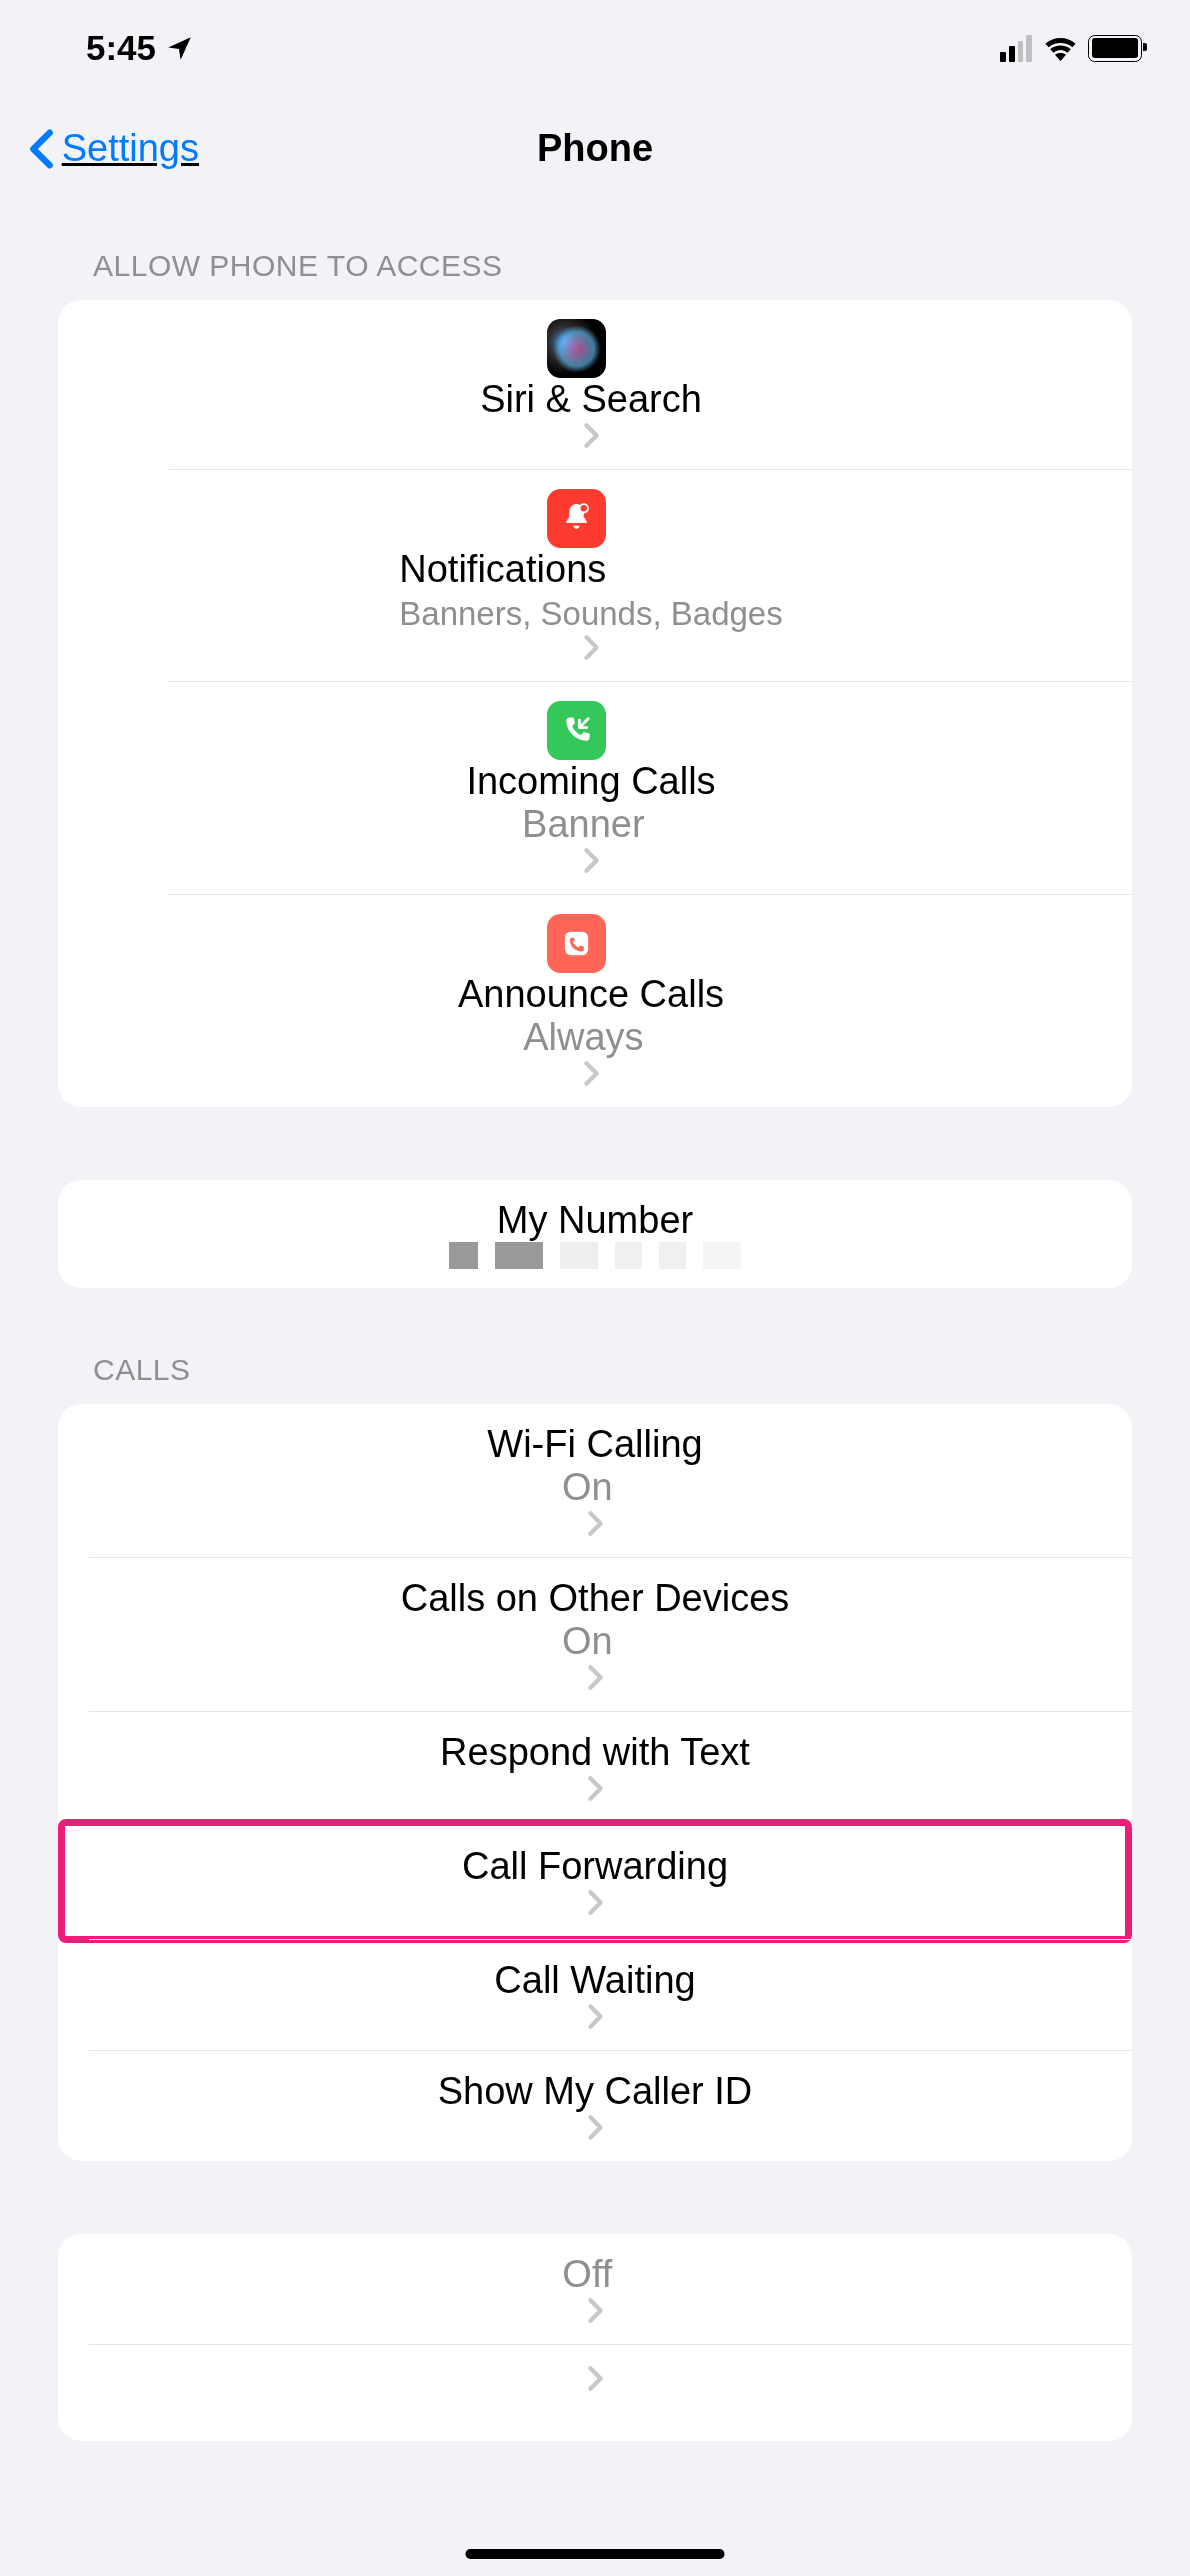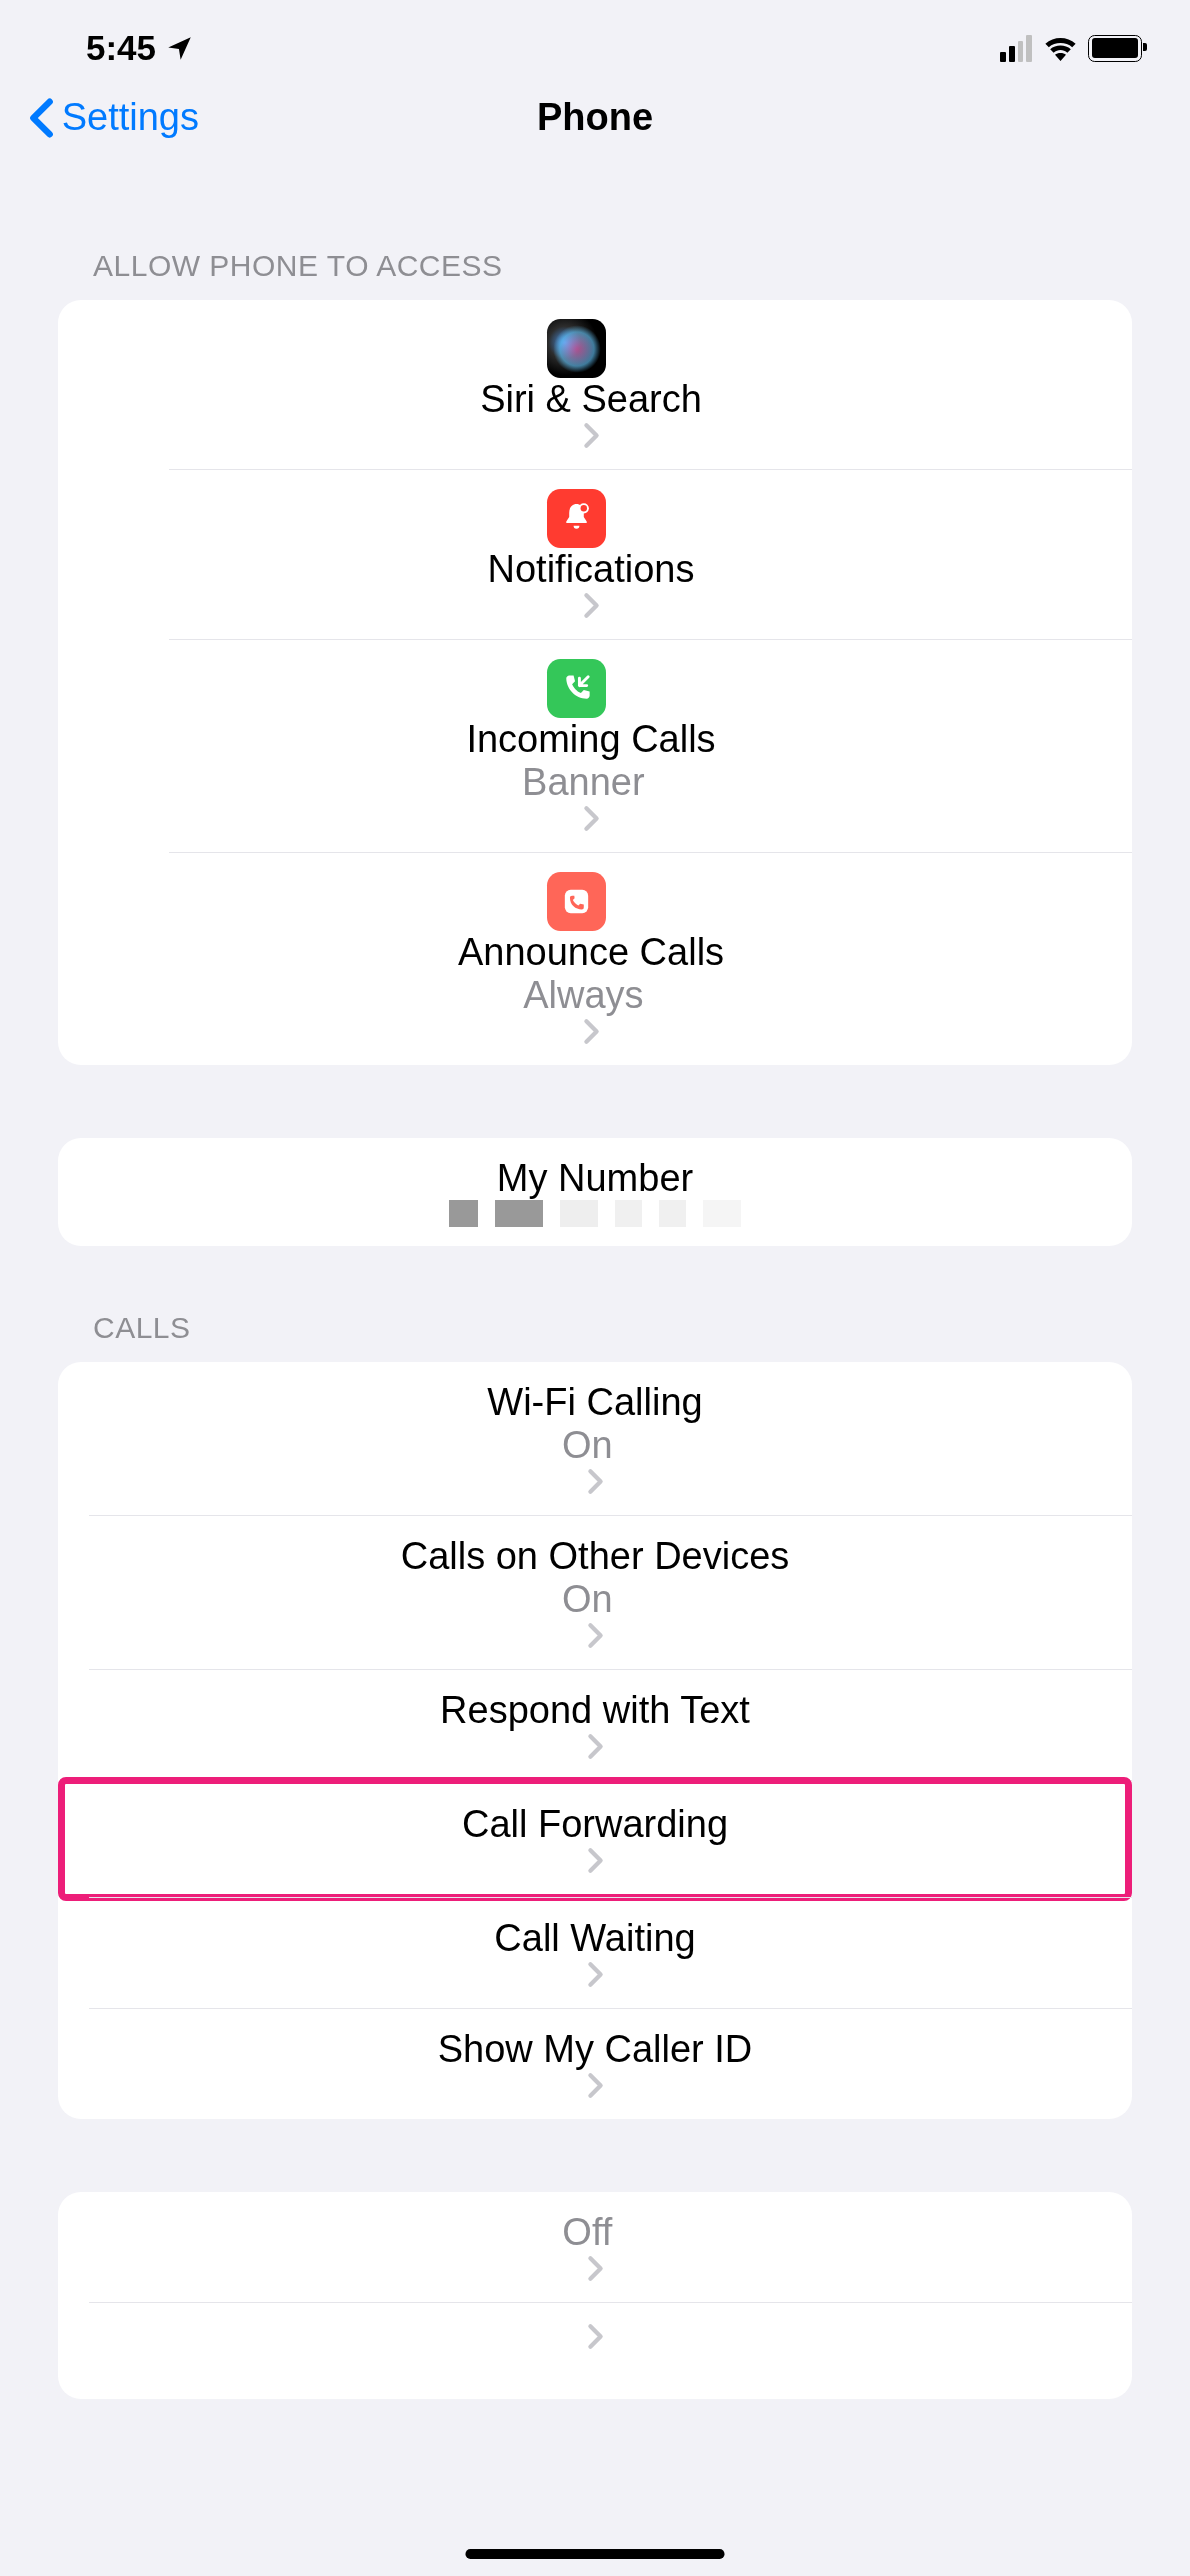--- a/index.html
+++ b/index.html
@@ -74,23 +74,24 @@
     }
     .battery-fill {
       width: 100%;
       height: 100%;
       background: #000;
       border-radius: 2.9px;
     }
     .nav-bar {
       height: 105px;
       display: flex;
-      align-items: flex-start;
+      align-items: center;
       position: relative;
       padding: 0 29px;
+      text-decoration: underline;
     }
     .back-button {
       display: flex;
       align-items: center;
       gap: 7.7px;
       color: #007aff;
       font-size: 38px;
     }
     .back-chevron {
       width: 25px;
@@ -267,20 +268,21 @@
     <div class="row row-with-icon" style="min-height:115px;">
       <div class="row-icon icon-red">
         <svg viewBox="0 0 24 24" width="35" height="35" fill="#fff">
             <path d="M12 2C9 2 7 4.5 7 8v3l-2 3v1h14v-1l-2-3V8c0-3.5-2-6-5-6zm-2 15a2 2 0 004 0h-4z"></path>
             <circle cx="17" cy="5" r="3.5" fill="#fff"></circle>
             <circle cx="17" cy="5" r="2.2" fill="#ff3b30"></circle>
           </svg>
       </div>
       <div class="row-content">
         <div class="row-label">Notifications</div>
+        <div class="row-sublabel">Banners, Sounds, Badges</div>
       </div>
       <svg class="chevron" viewBox="0 0 10 16" fill="none" stroke="#c7c7cc" stroke-width="2.5" stroke-linecap="round" stroke-linejoin="round">
           <path d="M2 2 L8 8 L2 14"></path>
         </svg>
     </div>
     <div class="divider"></div>
 
     <div class="row row-with-icon">
       <div class="row-icon icon-green">
         <svg viewBox="0 0 24 24" width="35" height="35" fill="#fff">

